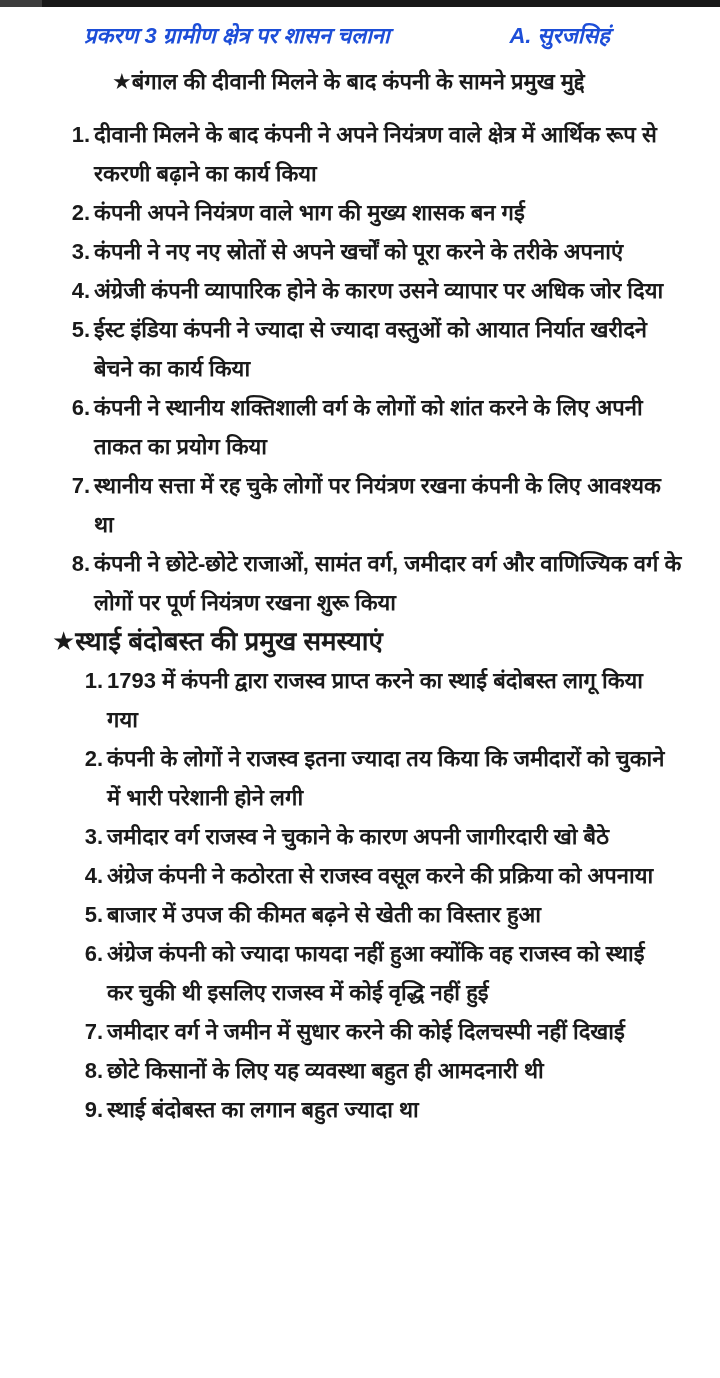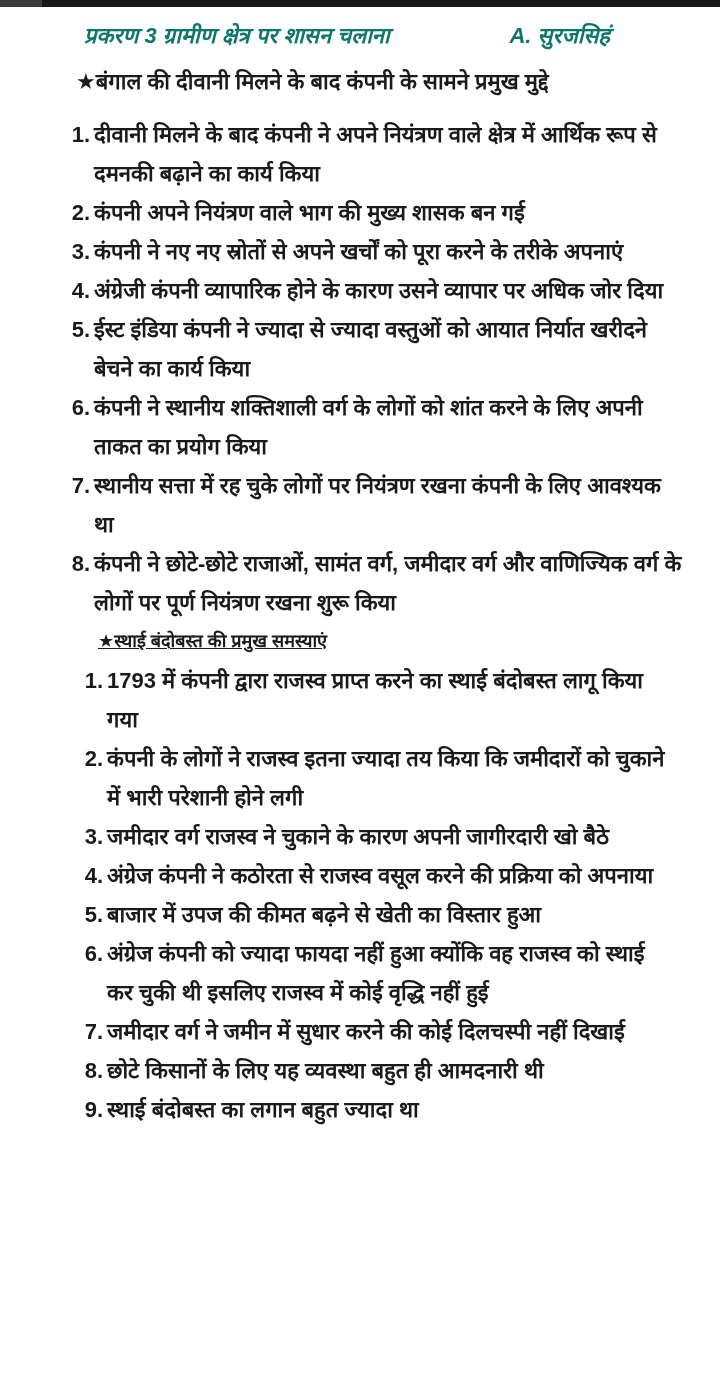--- a/index.html
+++ b/index.html
@@ -26,73 +26,72 @@
     align-items:flex-start;
     padding:14px 110px 0 84px;
     color:#e8772b;
     font-style:italic;
     font-size:22px;
     line-height:30px;
     white-space:nowrap;
   }
   .heading {
     margin-top:11px;
-    padding-left:76px;
+    padding-left:112px;
     font-size:22px;
     line-height:39px;
   }
   .list { list-style:none; }
   .list li {
     display:flex;
     align-items:flex-start;
     font-size:22px;
     line-height:39px;
   }
   .num {
     flex:0 0 31px;
     text-align:right;
     padding-right:4px;
     white-space:nowrap;
   }
   .txt { flex:1; padding-right:38px; }
   .main-list { margin-left:63px; margin-top:14px; }
   .sub-heading {
-    margin-left:98px;
-    font-size:18px;
+    margin-left:52px;
+    font-size:26px;
     line-height:39px;
-    text-decoration:underline;
   }
   .sub-list { margin-left:70px; }
   .sub-list .num { flex:0 0 37px; }
   .sub-list .txt { padding-right:44px; }
   .star { font-style:normal; }
 </style>
 </head>
 <body>
 
 <div class="page">
 
   <div class="top-bar" style="background: rgb(24, 24, 24);">
     <div class="top-bar-left"></div>
   </div>
 
-  <div class="title-row" style="color: #0f766e;">
+  <div class="title-row" style="color: #1d4ed8;">
     <span class="chapter-title">प्रकरण 3 ग्रामीण क्षेत्र पर शासन चलाना</span>
     <span class="author">A. सुरजसिहं</span>
   </div>
 
   <div class="heading">
     <span class="star">★</span><span>बंगाल की दीवानी मिलने के बाद कंपनी के सामने प्रमुख मुद्दे</span>
   </div>
 
   <ol class="list main-list">
 
       <li>
         <span class="num">1.</span>
-        <span class="txt">दीवानी मिलने के बाद कंपनी ने अपने नियंत्रण वाले क्षेत्र में आर्थिक रूप से दमनकी बढ़ाने का कार्य किया</span>
+        <span class="txt">दीवानी मिलने के बाद कंपनी ने अपने नियंत्रण वाले क्षेत्र में आर्थिक रूप से रकरणी बढ़ाने का कार्य किया</span>
       </li>
 
       <li>
         <span class="num">2.</span>
         <span class="txt">कंपनी अपने नियंत्रण वाले भाग की मुख्य शासक बन गई</span>
       </li>
 
       <li>
         <span class="num">3.</span>
         <span class="txt">कंपनी ने नए नए स्रोतों से अपने खर्चों को पूरा करने के तरीके अपनाएं</span>

